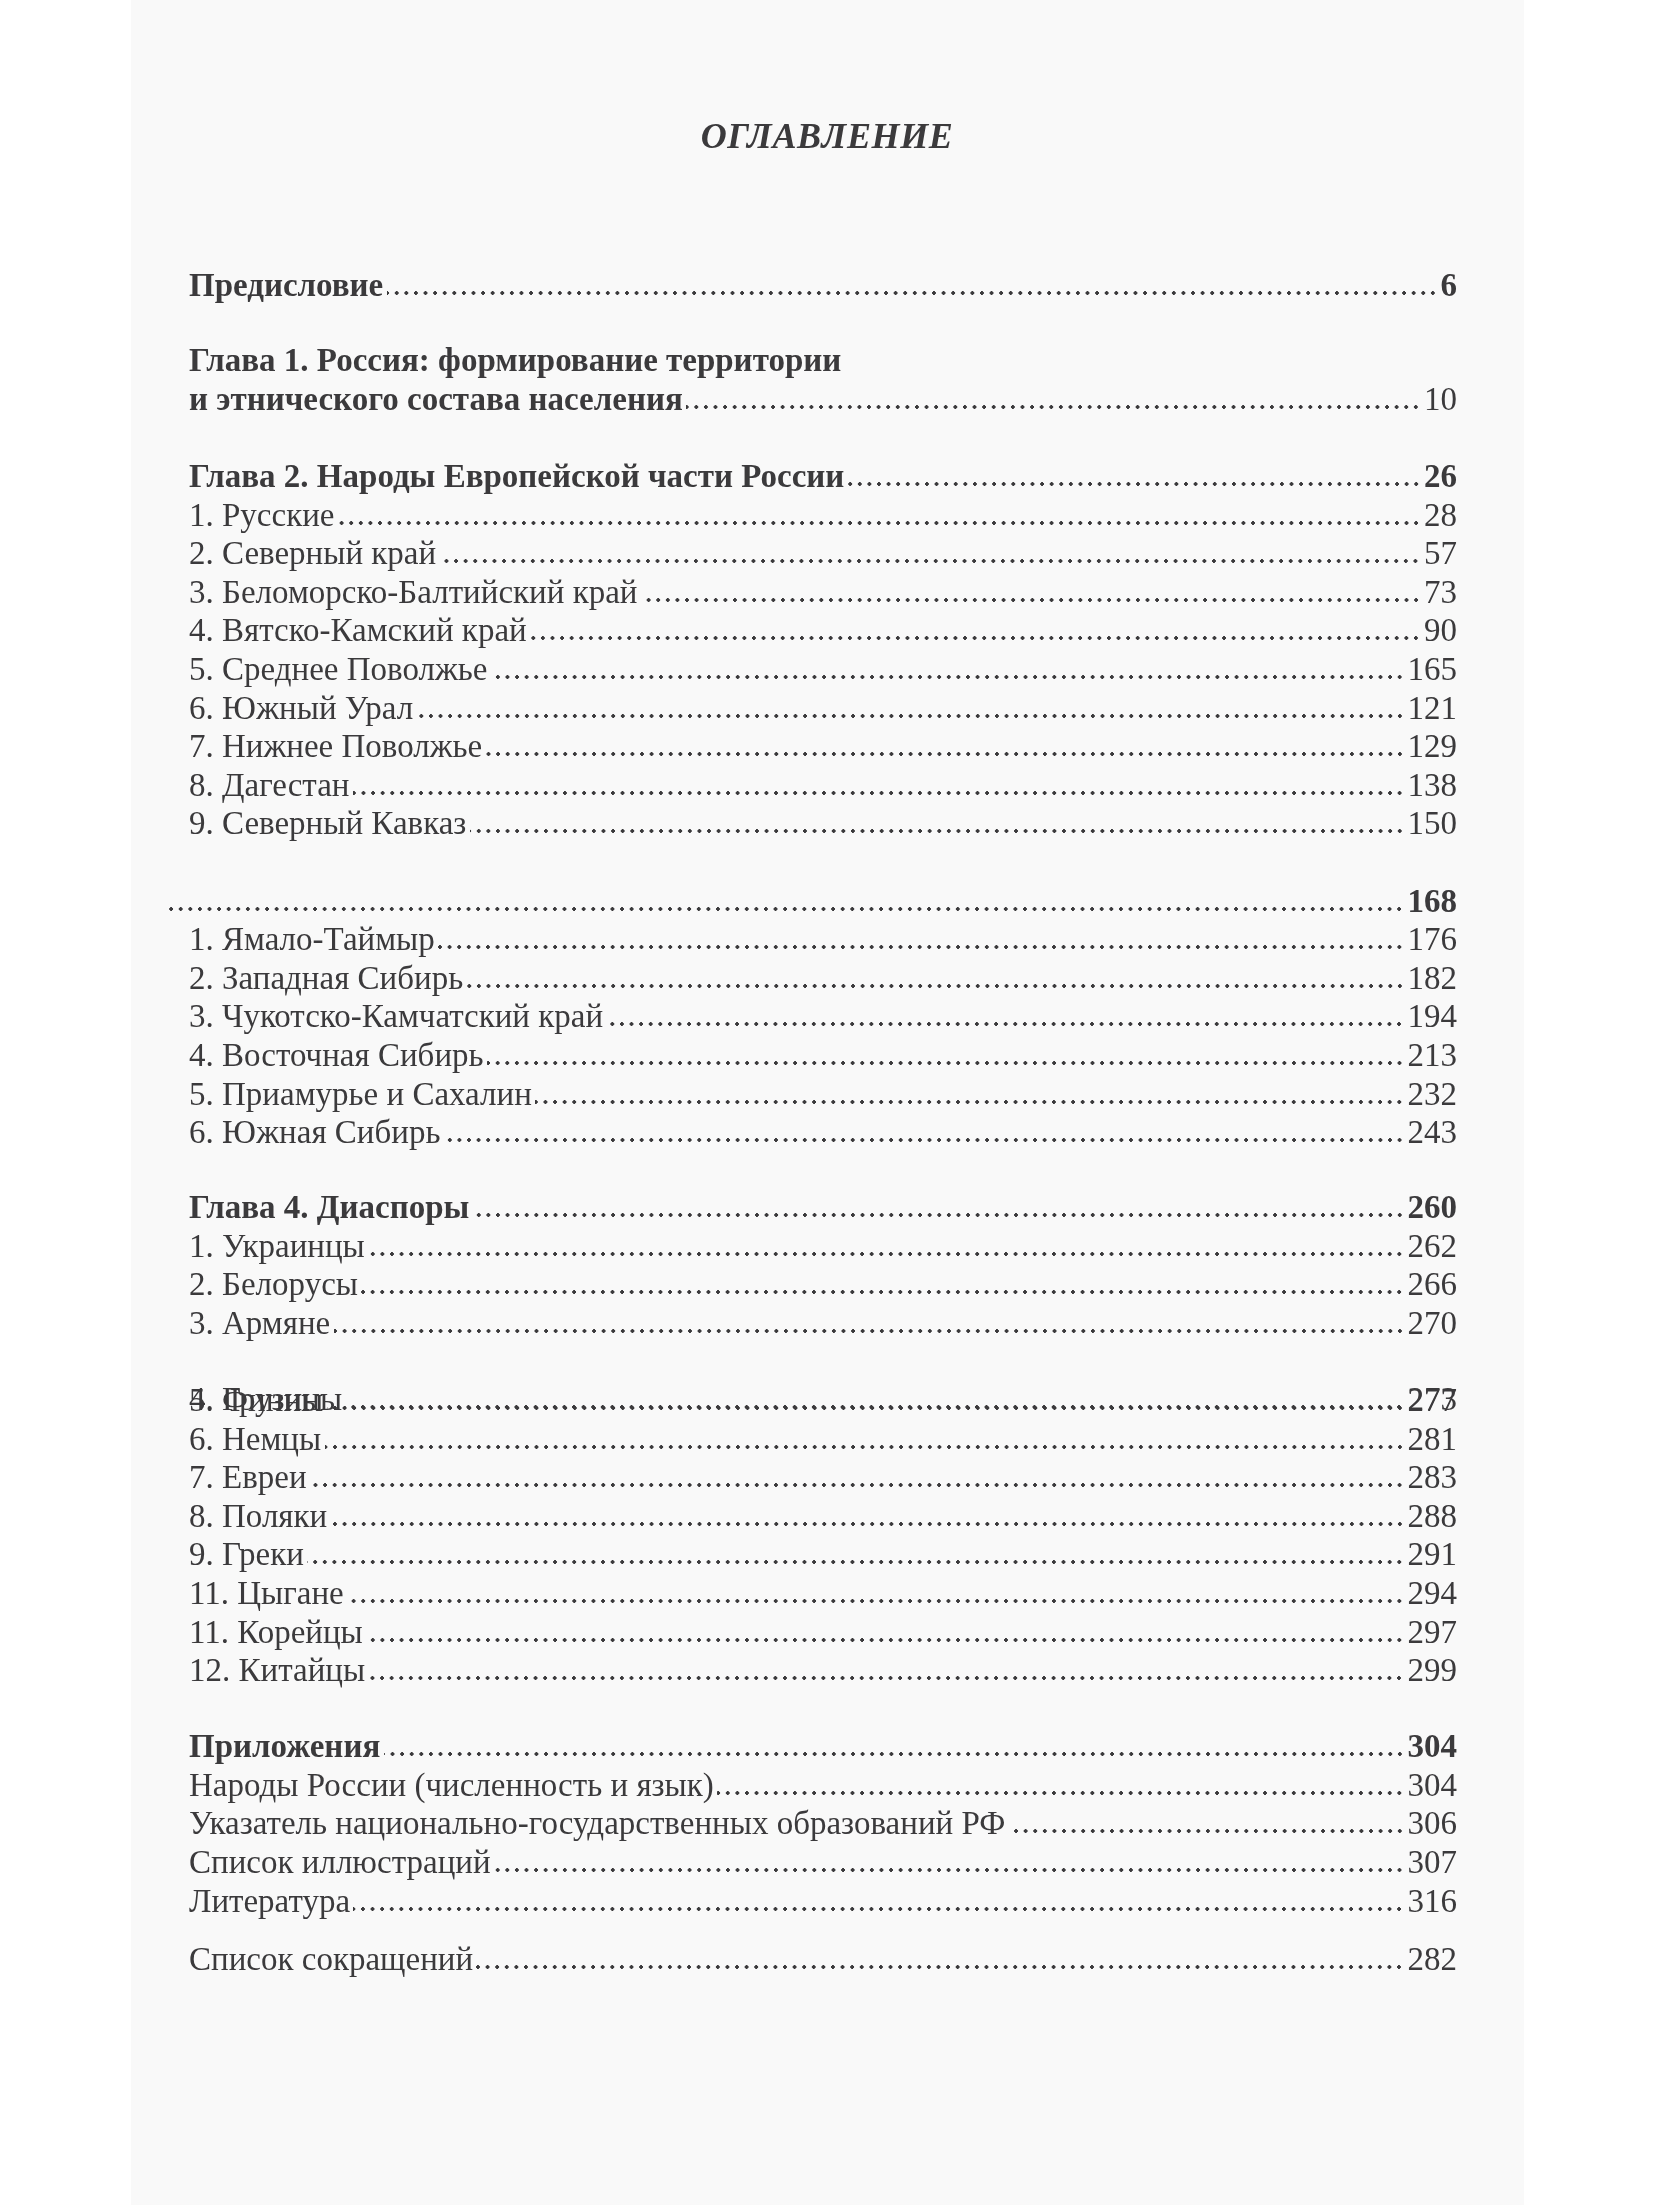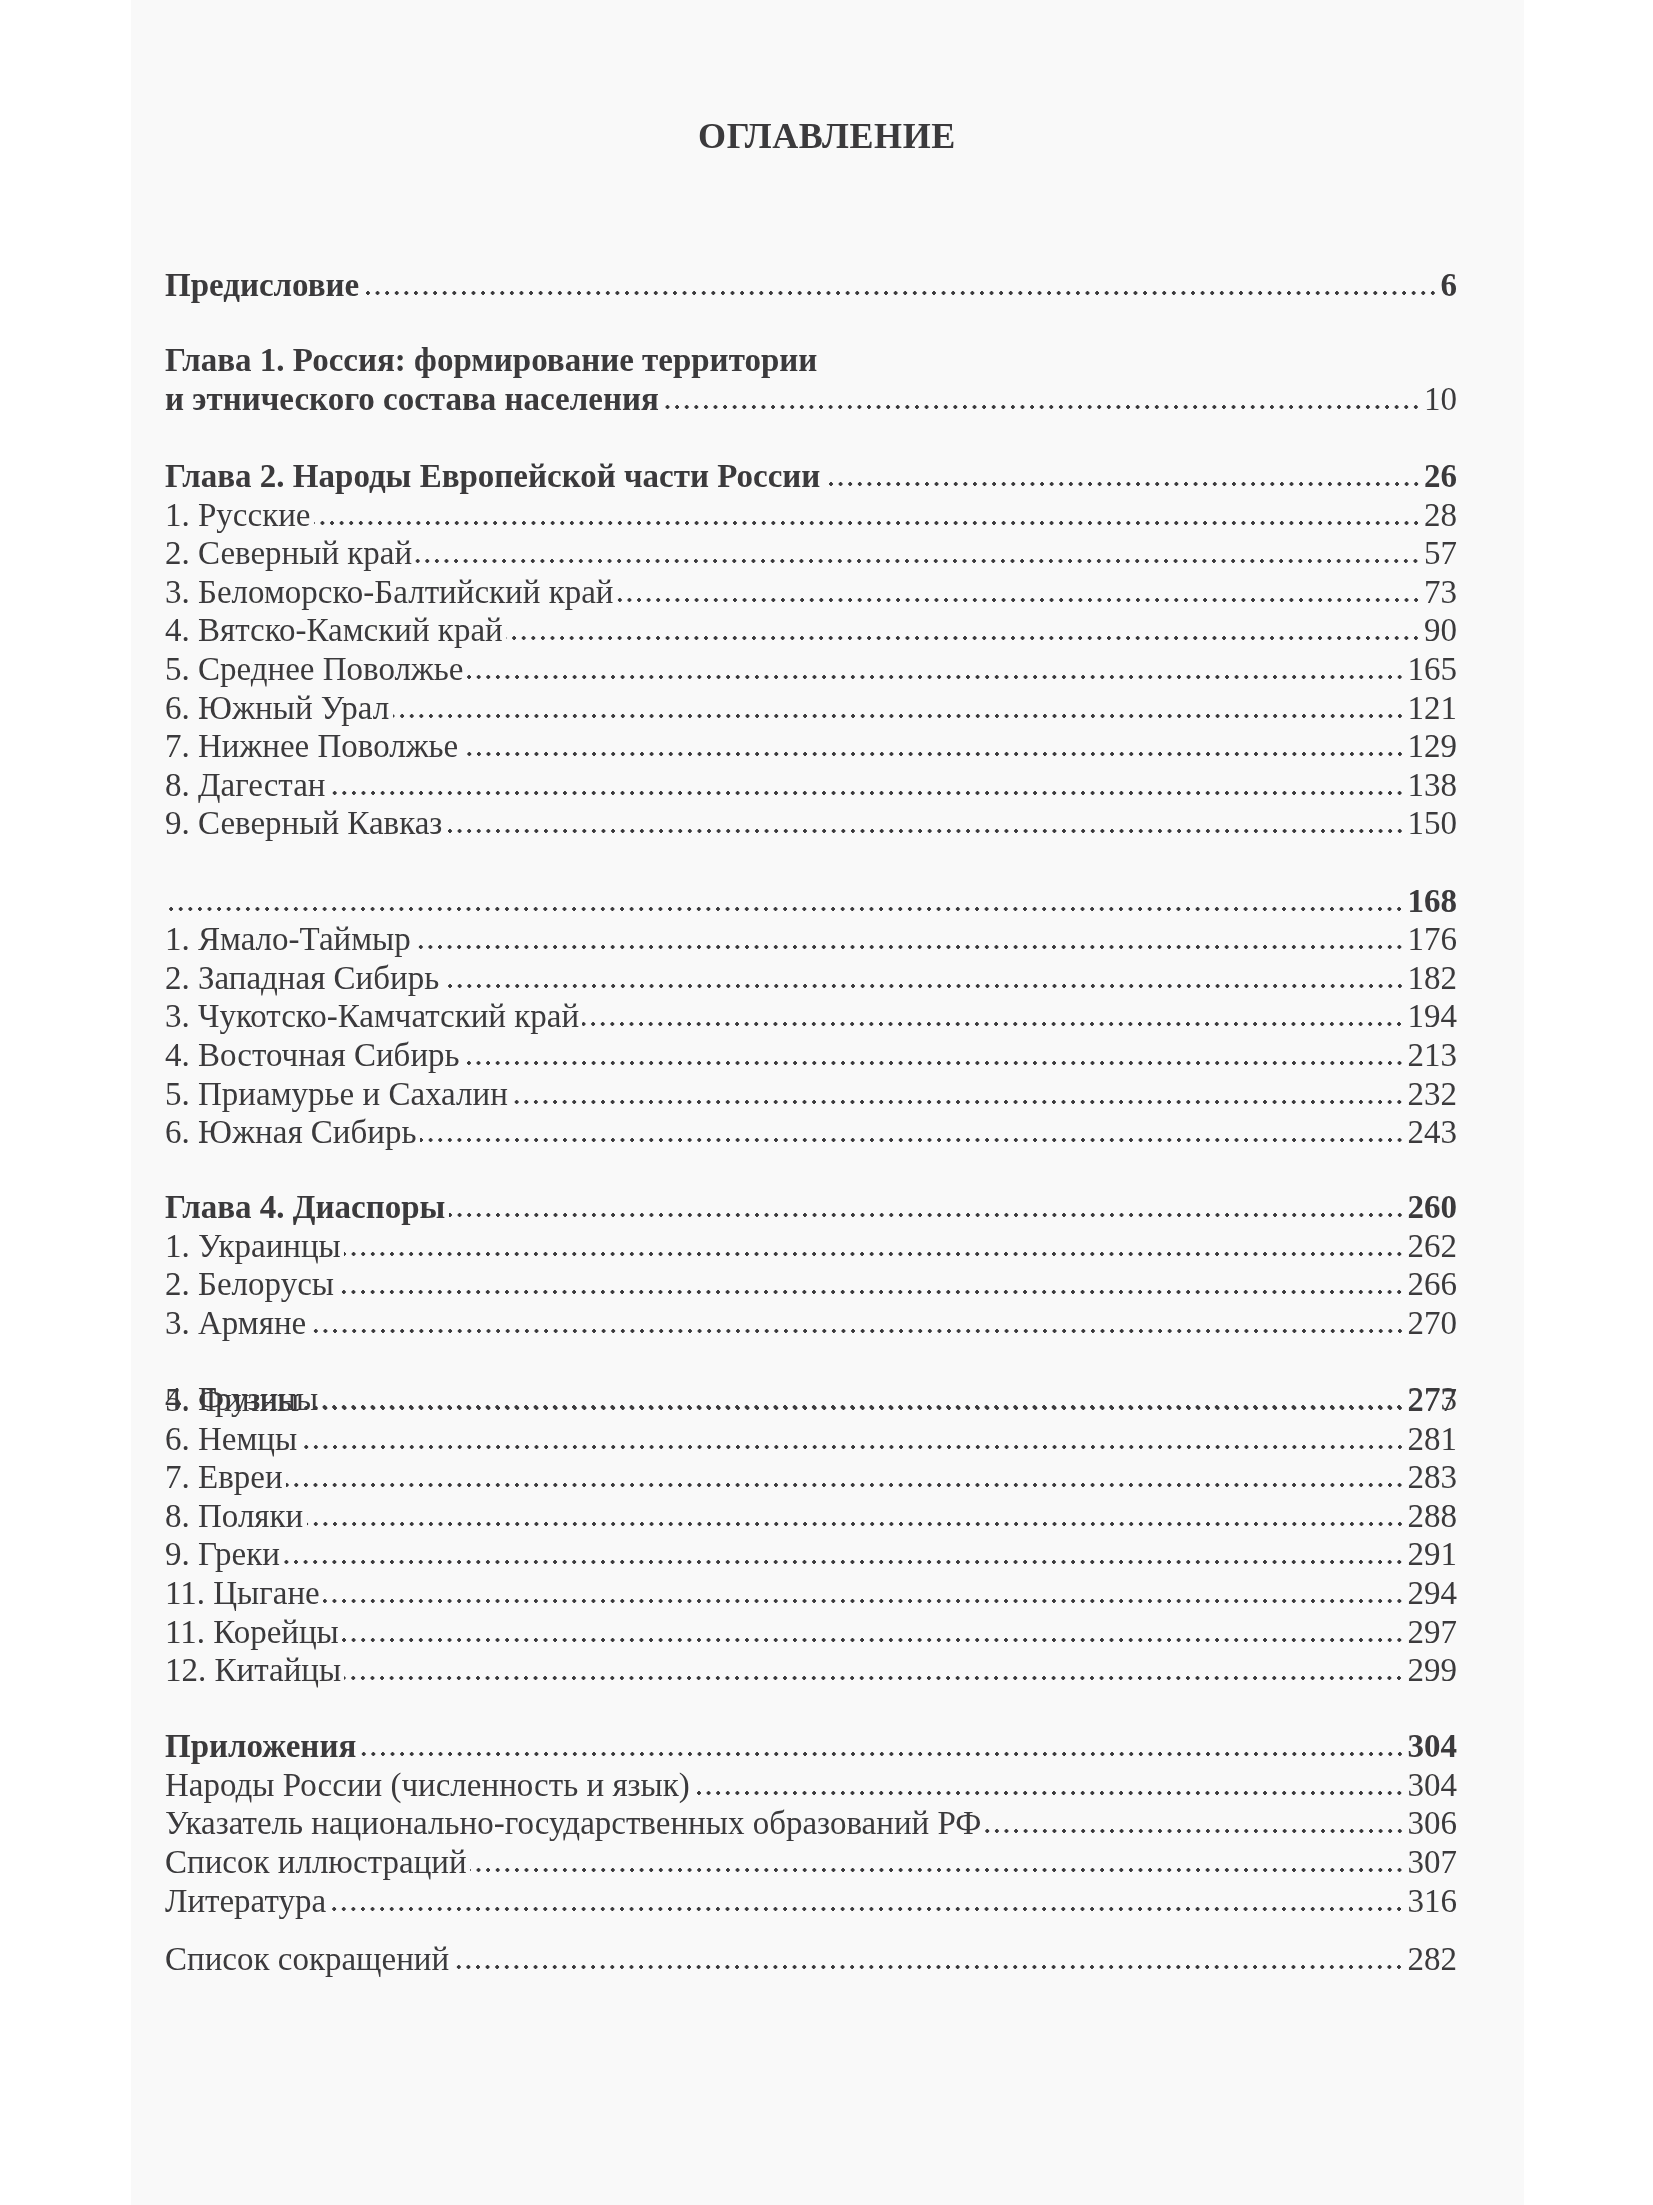--- a/index.html
+++ b/index.html
@@ -10,28 +10,29 @@
     color:#3b3a3c;
   }
   .page {
     position:absolute; left:131px; top:0; width:1393px; height:2205px;
     background:#f9f9f9;
   }
   .title {
     position:absolute; left:0; width:1654px; top:114px; height:44px;
     text-align:center; font-weight:bold; font-size:36px; line-height:44px;
     letter-spacing:0.6px;
+    font-style:italic;
   }
   .row {
     position:absolute; left:165px; width:1292px; height:39px;
     display:flex; align-items:baseline;
     font-size:33px; line-height:39px; white-space:nowrap;
   }
   .row.bold { font-weight:bold; }
-  .row .label { flex:0 0 auto; }
+  .row .label { flex:0 0 auto;margin-left:24px; }
   .row .leader {
     flex:1 1 auto; margin:0 3.3px; height:0.6px; align-self:flex-end;
     position:relative; top:-10px;
     border-bottom:3.9px dotted #3b3a3c;
     border-image: none;
   }
   .row .leader.dots {
     border:none; height:4.4px;
     background-image: radial-gradient(circle, #3b3a3c 1.8px, transparent 2.1px);
     background-size:9.6px 4.4px; background-repeat:repeat-x; background-position:right center;

